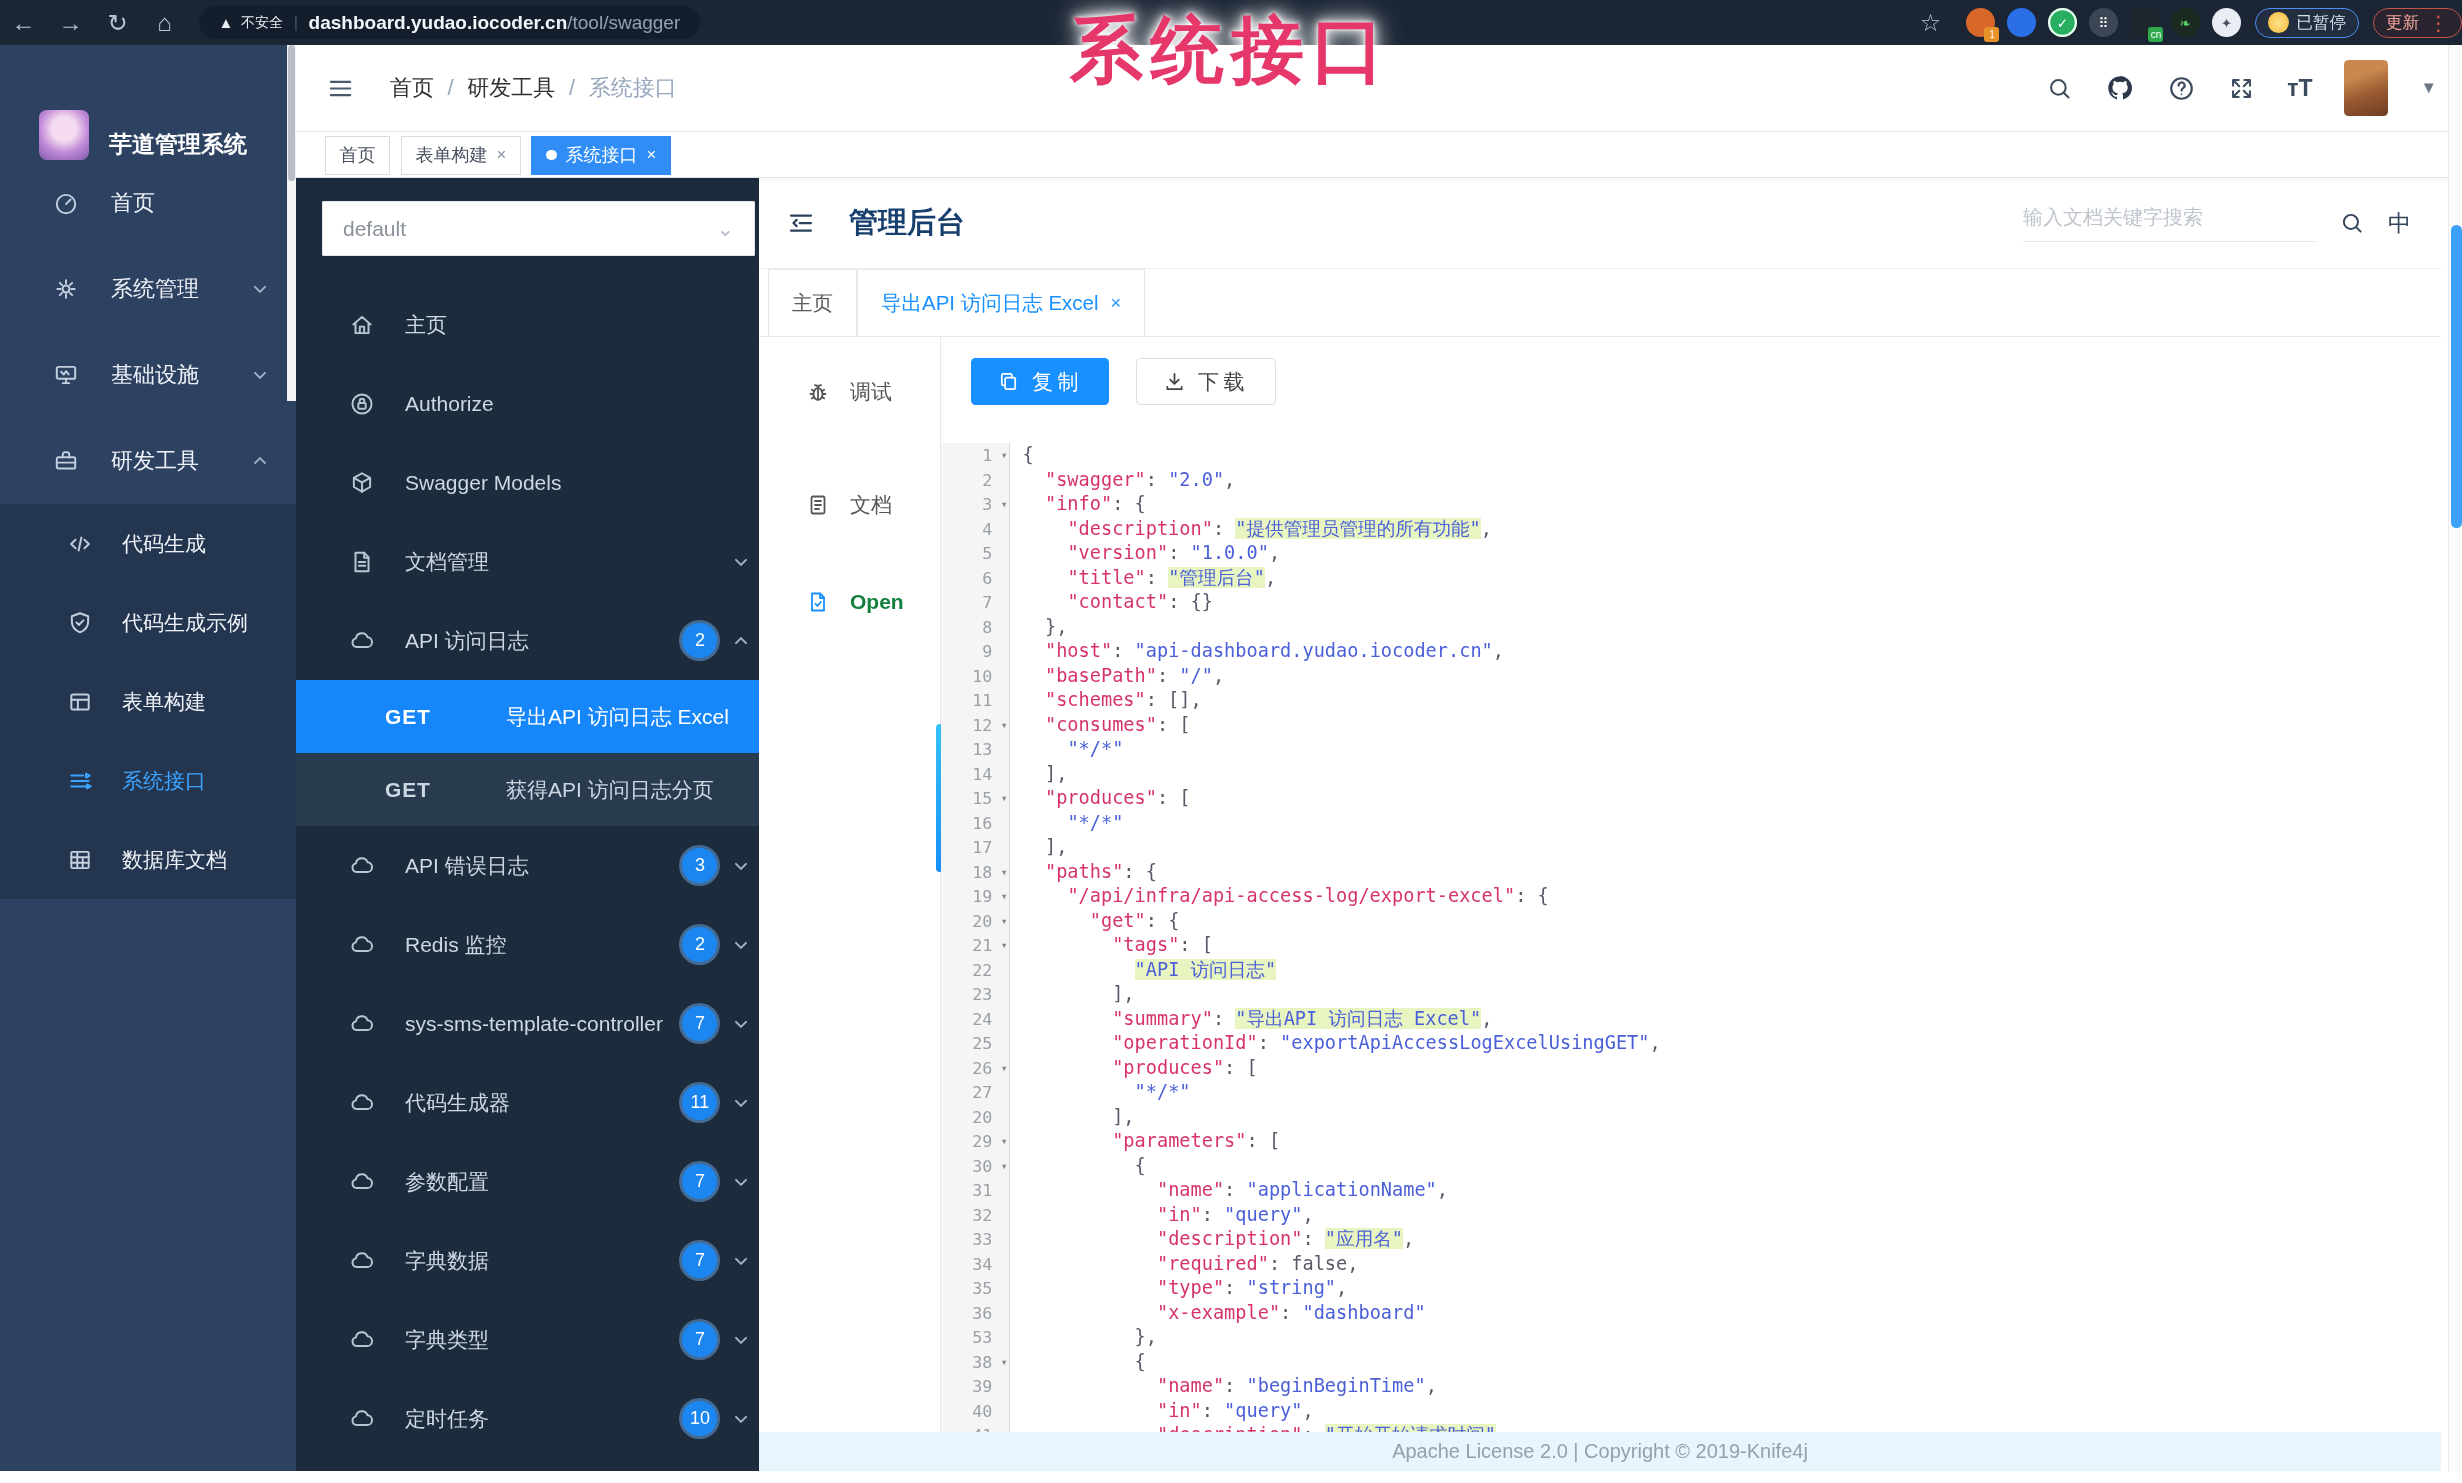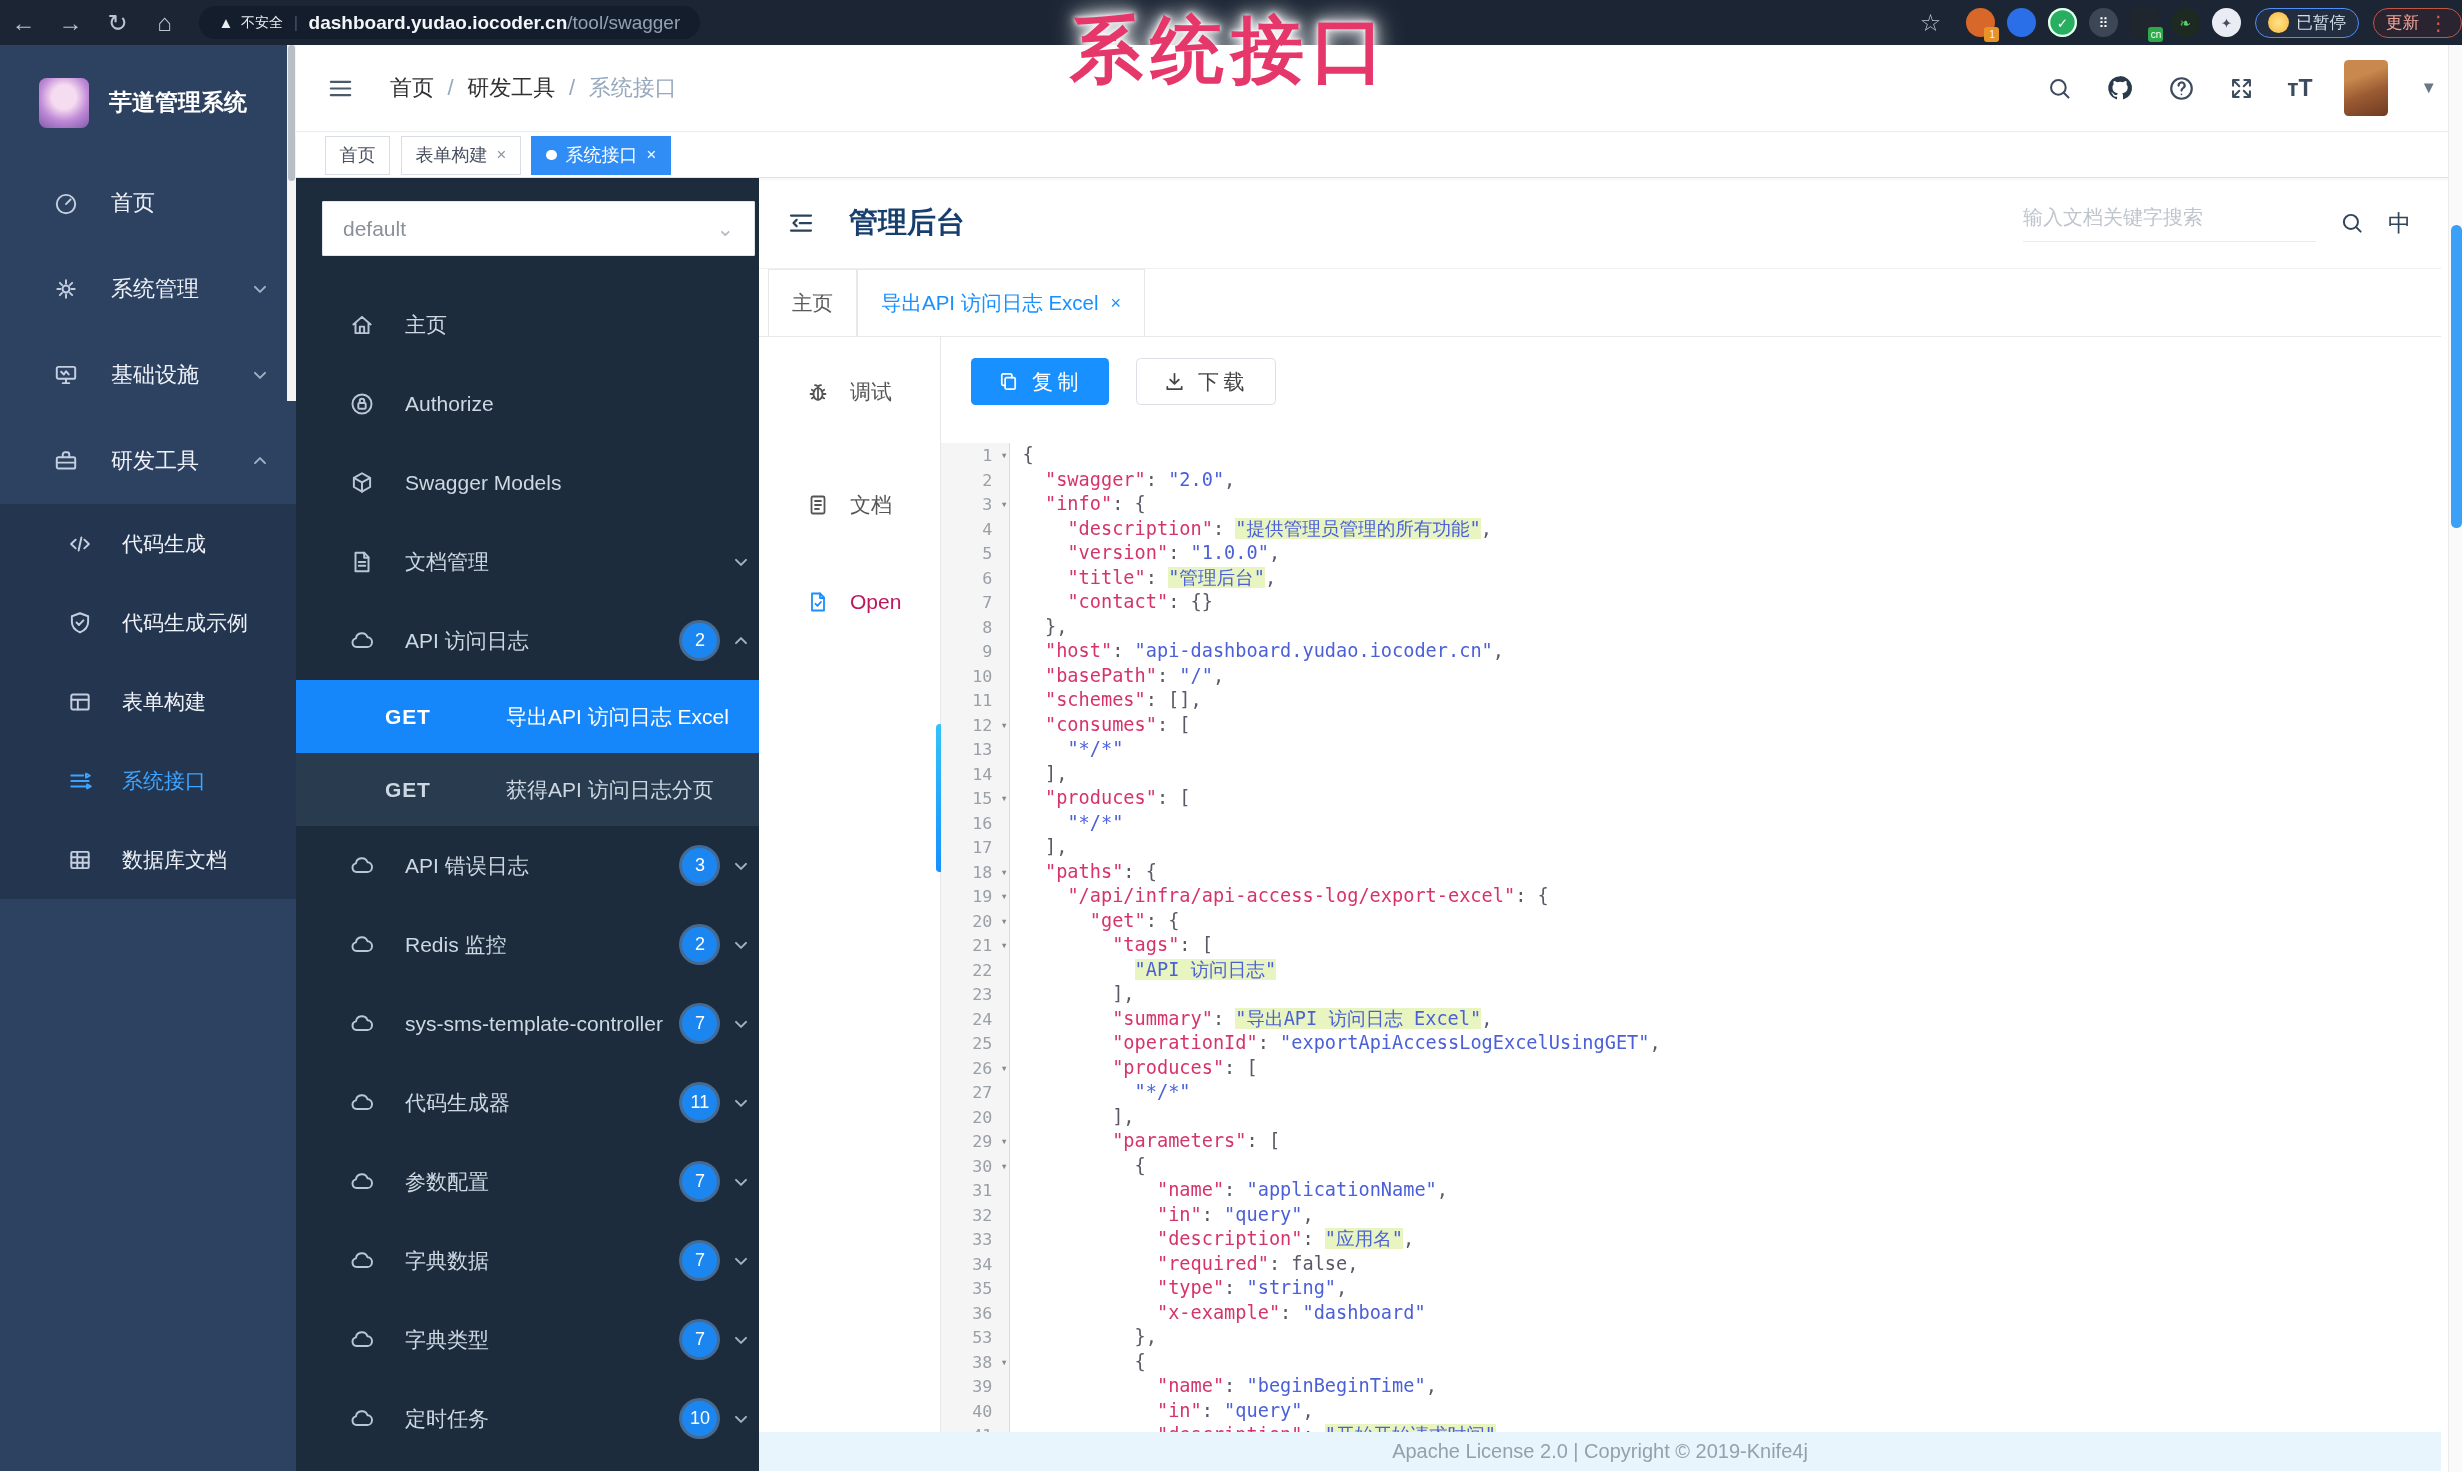--- a/index.html
+++ b/index.html
@@ -31,21 +31,21 @@
   #updatePill .dots{color:#e0584a;font-size:20px;margin-left:9px;letter-spacing:0.8px;}
 
   
   #watermark{position:absolute;left:50%;top:1.5px;transform:translateX(-50%);z-index:50;
     font-size:73px;font-weight:bold;color:#e6376b;letter-spacing:7.6px;white-space:nowrap;
     text-shadow:0 0 4.5px #fff,0 0 10.6px #fff,0 0 20px rgba(255,255,255,.95),0 0 30px rgba(255,255,255,.8);
     font-family:"Liberation Sans",sans-serif;}
 
   
   #sidebar{position:absolute;left:0;top:45px;width:296px;height:1426px;background:#2d4161;color:#e7edf6;}
-  #logo{height:115px;display:flex;align-items:center;padding-left:39px;font-family:Liberation Serif, serif;}
+  #logo{height:115px;display:flex;align-items:flex-end;padding-left:39px;font-family:Liberation Serif, serif;}
   #logo .logo-img{width:50px;height:50px;border-radius:7.6px;
     background:radial-gradient(circle at 50% 38%,#f6dcf0 0 30%,#c08ad8 60%,#7e5aa8);}
   #logo .ttl{font-size:23px;font-weight:bold;margin-left:20px;color:#fff;}
   .menu-item{height:86px;display:flex;align-items:center;padding:0 26px 0 53px;cursor:pointer;font-size:22px;}
   .menu-item .ic{width:26px;height:26px;margin-right:32px;color:#c4cfe0;display:flex;}
   .menu-item .lbl{flex:1;color:#eef2f8;}
   .menu-item .chev{color:#9fb0c6;display:flex;}
   #submenu{background:#24354f;}
   #submenu .menu-item{height:79px;padding-left:67px;font-size:21px;}
   #submenu .menu-item .ic{margin-right:29px;}
@@ -110,21 +110,21 @@
   #docsearch .lang{font-size:23px;color:#31445a;}
   #doctabs{height:68px;border-bottom:0.8px solid #e8e8e8;display:flex;align-items:flex-end;padding-left:9px;}
   .dtab{height:67px;border:0.8px solid #e8e8e8;border-bottom:none;background:#fff;display:flex;
     align-items:center;padding:0 23px;font-size:20.5px;color:#595959;gap:12px;cursor:pointer;}
   .dtab.active{color:#1890ff;}
   .dtab .x{font-size:18px;}
   #docbody{position:absolute;left:0;top:159px;right:0;bottom:39px;display:flex;overflow:hidden;}
   #minitabs{width:182px;border-right:0.8px solid #e8e8e8;position:relative;}
   .mtab{height:83px;display:flex;align-items:center;padding-left:47px;font-size:21px;color:#555;gap:20px;cursor:pointer;}
   .mtab .ic{display:flex;color:#555;}
-  .mtab.active{color:#be185d;}
+  .mtab.active{color:#15803d;font-weight:bold;}
   .mtab.active .ic{color:#1890ff;}
   #mini-ind{position:absolute;right:-3.8px;top:387px;width:7.6px;height:148px;border-radius:3.8px;
     background:linear-gradient(#35c2f7,#1890ff);}
   #codewrap{flex:1;position:relative;padding:21px 0 0 30px;}
   #codebtns{display:flex;gap:27px;height:85px;}
   .cbtn{height:47px;border-radius:4.5px;display:flex;align-items:center;padding:0 26px;font-size:21px;
     gap:12px;cursor:pointer;}
   .cbtn.primary{background:#1890ff;color:#fff;letter-spacing:4.5px;}
   .cbtn.plain{background:#fff;border:0.8px solid #dcdfe6;color:#444;letter-spacing:4.5px;}
   #editor{position:absolute;left:0;top:106px;right:23px;bottom:0;overflow:hidden;background:#fff;}

